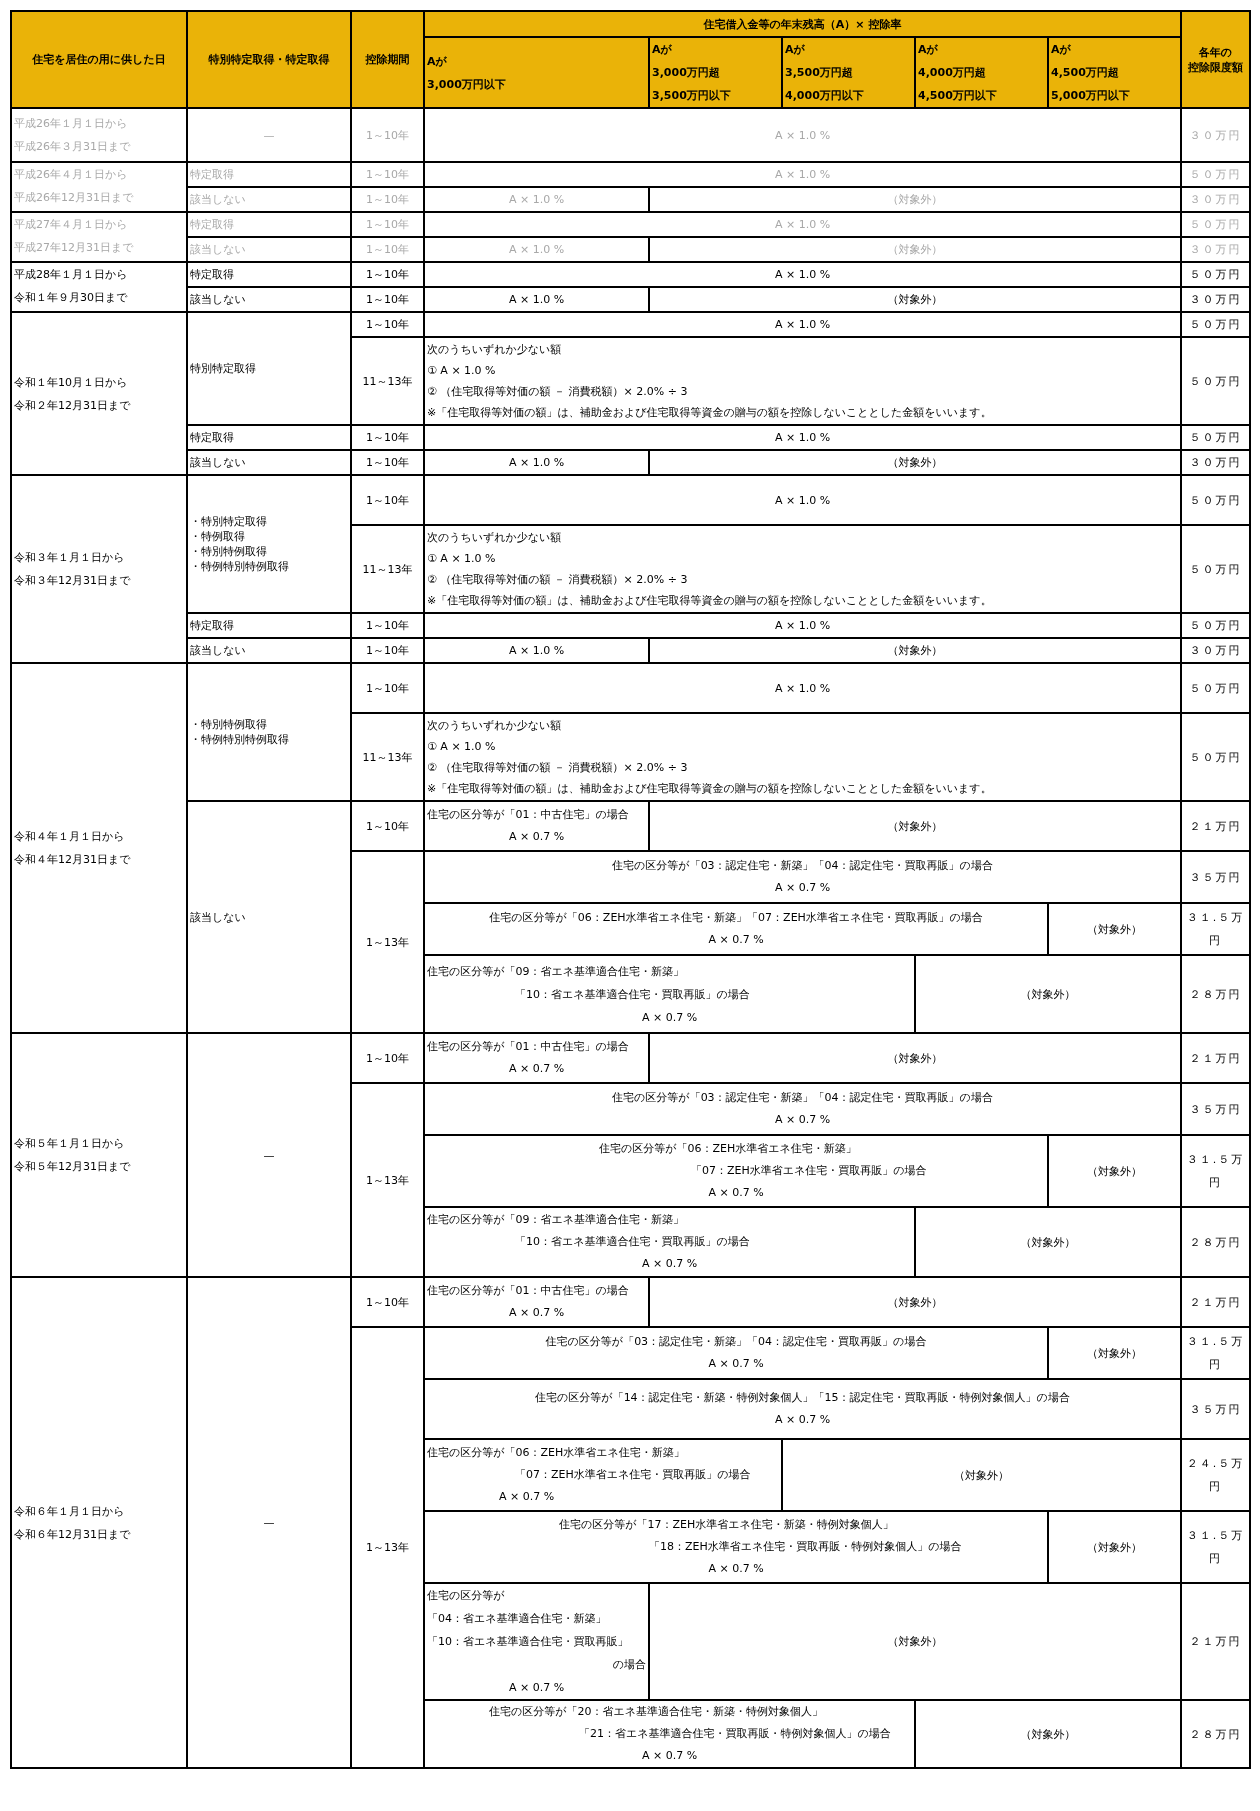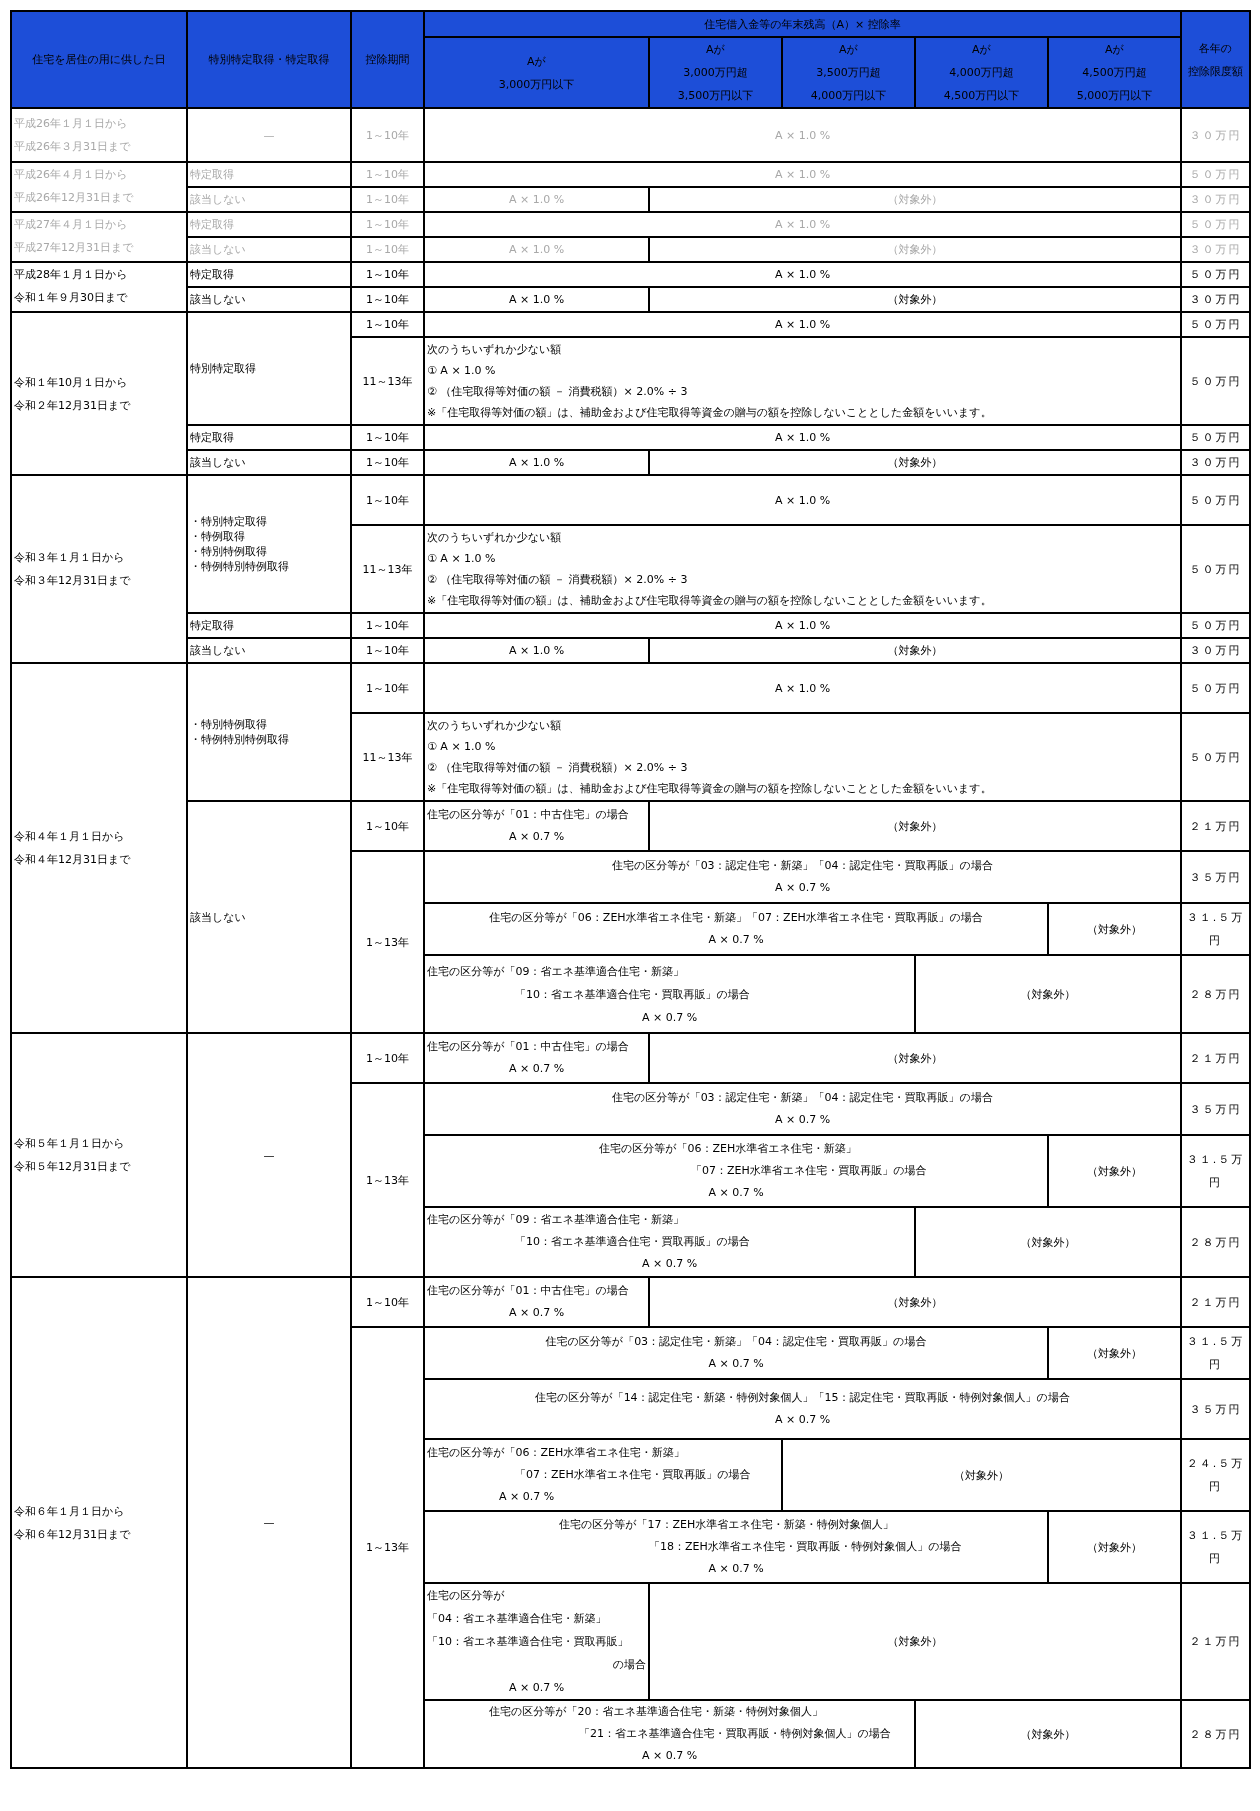--- a/index.html
+++ b/index.html
@@ -1,21 +1,21 @@
 <!DOCTYPE html>
 <html><head>
 <meta charset="utf-8">
 <style>
   html, body { margin: 0; padding: 0; background: #ffffff; }
   body { width: 1260px; height: 1811px; position: relative; overflow: hidden;
          font-family: "DejaVu Sans", "Liberation Sans", sans-serif; color: #000; }
   table.main { position: absolute; left: 10px; top: 10px; border-collapse: collapse; table-layout: fixed; width: 1239px; }
   table.main td, table.main th { border: 2px solid #000; padding: 0 2px; font-size: 11px; line-height: 23px; vertical-align: middle; overflow: hidden; }
-  th { background: #1d4ed8; font-weight: normal; text-align: center; }
-  th.sub { text-align: center; vertical-align: top; padding-top: 2px; }
+  th { background: #eab308; font-weight: bold; text-align: center; }
+  th.sub { text-align: left; vertical-align: top; padding-top: 2px; }
   td.c { text-align: center; }
   td.r { text-align: center; letter-spacing: 2px; padding-right: 1px; }
   td.l { text-align: left; }
   td.top { vertical-align: top; }
   tr.gray td { color: #a8a8a8; }
   .line { display: block; white-space: nowrap; }
   .indent1 { padding-left: 88px; }
   .ctr { text-align: center; }
   .rt { text-align: right; }
 </style>
@@ -34,21 +34,21 @@
       <col style="width:133px">
     <col style="width:69px">
   </colgroup>
 
   <tbody>
       <tr style="height:26px">
     <th rowspan="2">住宅を居住の用に供した日</th>
     <th rowspan="2">特別特定取得・特定取得</th>
     <th rowspan="2">控除期間</th>
     <th colspan="5">住宅借入金等の年末残高（A）× 控除率</th>
-    <th rowspan="2" style="white-space:pre-line;line-height:23px">各年の
+    <th rowspan="2" style="white-space:pre-line;line-height:15px">各年の
 控除限度額</th>
   </tr>
   <tr style="height:62px">
     <th class="sub">
           <span class="line">Aが</span>
           <span class="line">3,000万円以下</span>
         </th>
     <th class="sub">
           <span class="line">Aが</span>
           <span class="line">3,000万円超</span>

